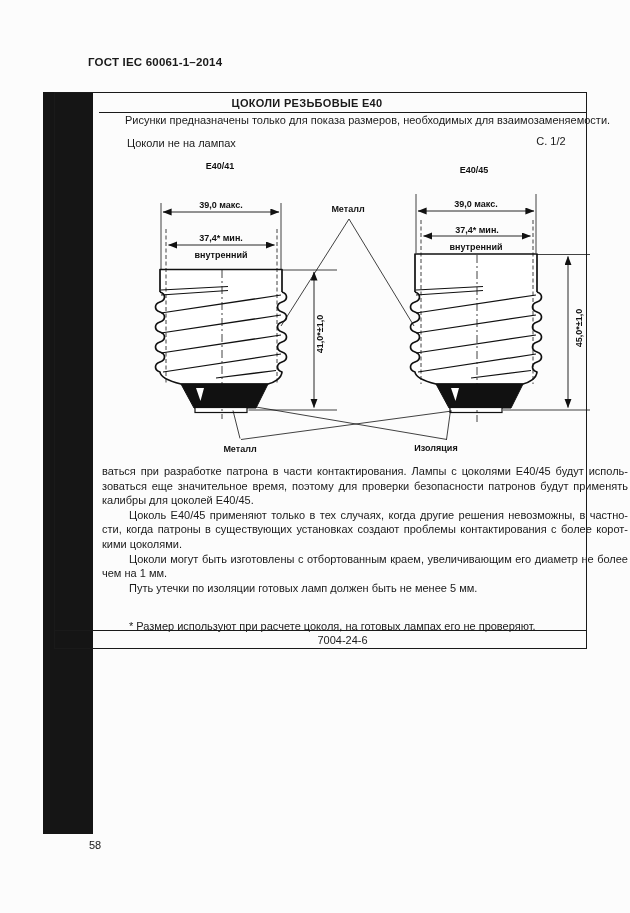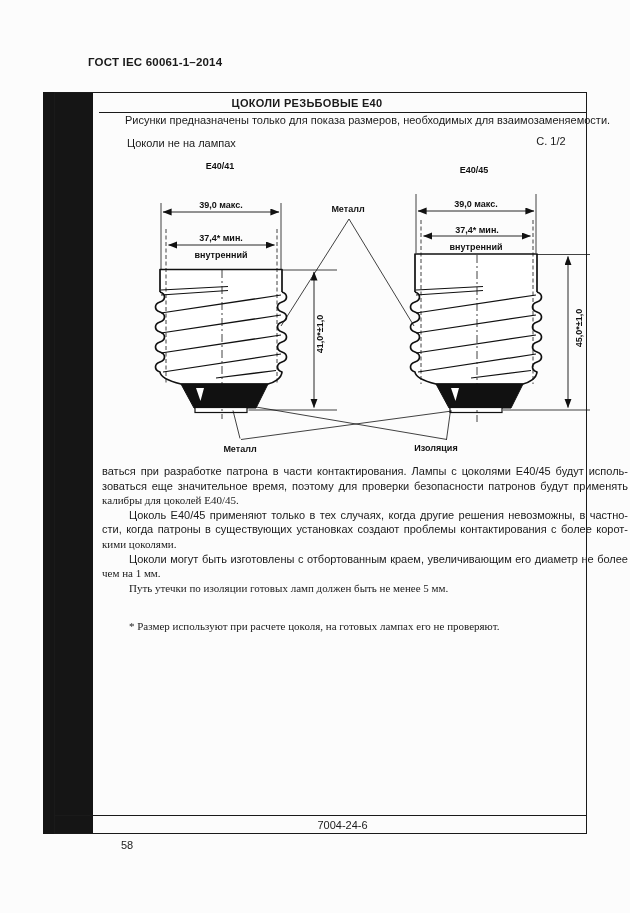--- a/index.html
+++ b/index.html
@@ -5,34 +5,34 @@
   html,body{margin:0;padding:0;}
   body{
     width:630px;height:913px;position:relative;
     background:#fcfcfc;color:#1a1a1a;
     font-family:"Liberation Sans","DejaVu Sans",sans-serif;
     -webkit-font-smoothing:antialiased;
   }
   .abs{position:absolute;padding-left:44px;}
   .doc-header{left:44px;top:56px;font-size:11.5px;font-weight:bold;letter-spacing:.2px;}
   .side-bar{left:43px;top:92px;width:6px;height:742px;background:#151515;}
-  .main-box{left:54px;top:92px;width:533px;height:742px;border:1.4px solid #1a1a1a;background:transparent;box-sizing:border-box;}
+  .main-box{left:54px;top:92px;width:533px;height:557px;border:1.4px solid #1a1a1a;background:transparent;box-sizing:border-box;}
   .title-row{display:flex;height:19px;border-bottom:1.2px solid #1a1a1a;}
   .title-cell{flex:1;display:flex;align-items:center;justify-content:center;font-size:11px;font-weight:bold;letter-spacing:.3px;}
   .ref-cell{width:70px;border-left:1.2px solid #1a1a1a;display:flex;align-items:center;justify-content:center;font-size:11px;margin-top:48px;}
   .intro-line{left:4px;top:21px;width:527px;font-size:11px;text-indent:22px;}
   .caption-line{left:28px;top:44px;font-size:11px;}
   .diagram-wrap{left:17px;top:58px;width:533px;height:312px;}
   .body-text{left:3px;top:371px;width:526px;font-size:11px;line-height:14.6px;}
   .body-text .jl{text-align:justify;text-align-last:justify;}
-  .body-text .ll{text-align:left;font-family:Liberation Serif, serif;}
+  .body-text .ll{text-align:left;}
   .body-text .ind{text-indent:27px;}
   .footnote{margin-top:24px;}
   .footer-row{left:0;right:0;bottom:0;height:17px;border-top:1.2px solid #1a1a1a;display:flex;align-items:center;justify-content:center;font-weight:normal;font-size:11px;}
-  .page-num{left:45px;top:839px;font-size:11px;margin-left:32px;}
+  .page-num{left:45px;top:839px;font-size:11px;}
   
   svg .shell{fill:#fff;stroke:#111;stroke-width:1.7;stroke-linejoin:round;}
   svg .thread{fill:none;stroke:#111;stroke-width:1.25;}
   svg .cone{fill:#111;stroke:#111;stroke-width:1;}
   svg .tri{fill:#fff;stroke:none;}
   svg .rim{fill:#fff;stroke:#111;stroke-width:1.2;}
   svg .thin{fill:none;stroke:#111;stroke-width:.8;}
   svg .dim{fill:none;stroke:#111;stroke-width:.9;}
   svg .dsh{fill:none;stroke:#111;stroke-width:.8;stroke-dasharray:4 2.5;}
   svg .cl{fill:none;stroke:#111;stroke-width:.8;stroke-dasharray:8 3 2 3;}

